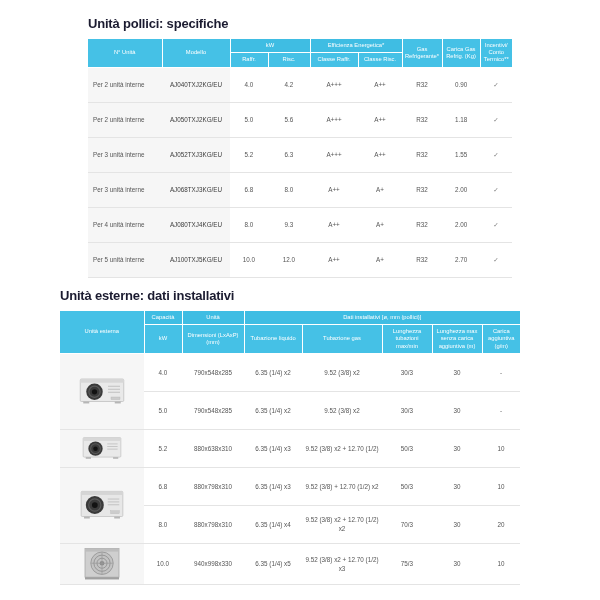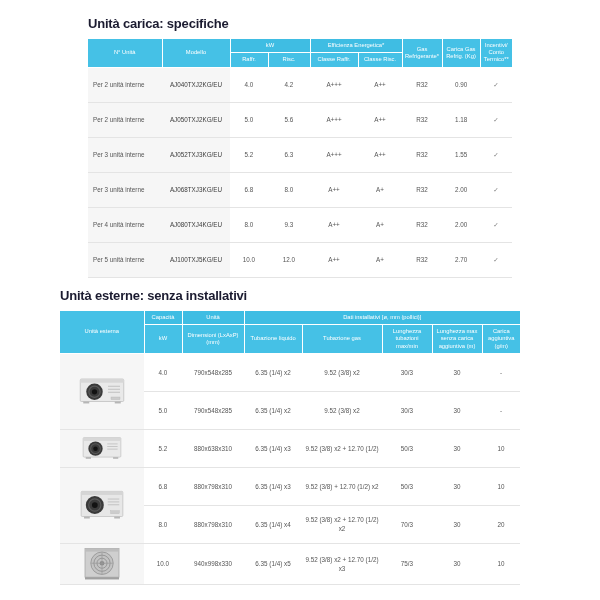--- a/index.html
+++ b/index.html
@@ -35,21 +35,21 @@
   #t1 td.c-unita{text-align:left;padding-left:5px;}
   #t1 td.c-modello{color:#3c3c3c;}
   #t2 td.imgcell{background:#f6f6f6;}
   .check{font-size:6.5px;color:#777;}
   .unit-img{display:block;margin:0 auto;}
 </style>
 </head>
 <body>
 
 <div class="section" id="section-specifiche">
-  <h1 class="tbl-title">Unità carica: specifiche</h1>
+  <h1 class="tbl-title">Unità pollici: specifiche</h1>
   <table id="t1">
     <colgroup>
       <col style="width:74px">
         <col style="width:68px">
         <col style="width:38px">
       <col style="width:42px">
         <col style="width:48px">
         <col style="width:44px">
       <col style="width:40px">
         <col style="width:38px">
@@ -137,21 +137,21 @@
         <td>A+</td>
         <td>R32</td>
         <td>2.70</td>
         <td class="check">✓</td>
       </tr>
     </tbody>
   </table>
 </div>
 
 <div class="section" id="section-installativi">
-  <h1 class="tbl-title">Unità esterne: senza installativi</h1>
+  <h1 class="tbl-title">Unità esterne: dati installativi</h1>
   <table id="t2">
     <colgroup>
       <col style="width:84px">
         <col style="width:38px">
         <col style="width:62px">
       <col style="width:58px">
         <col style="width:80px">
         <col style="width:50px">
       <col style="width:50px">
         <col style="width:38px">

